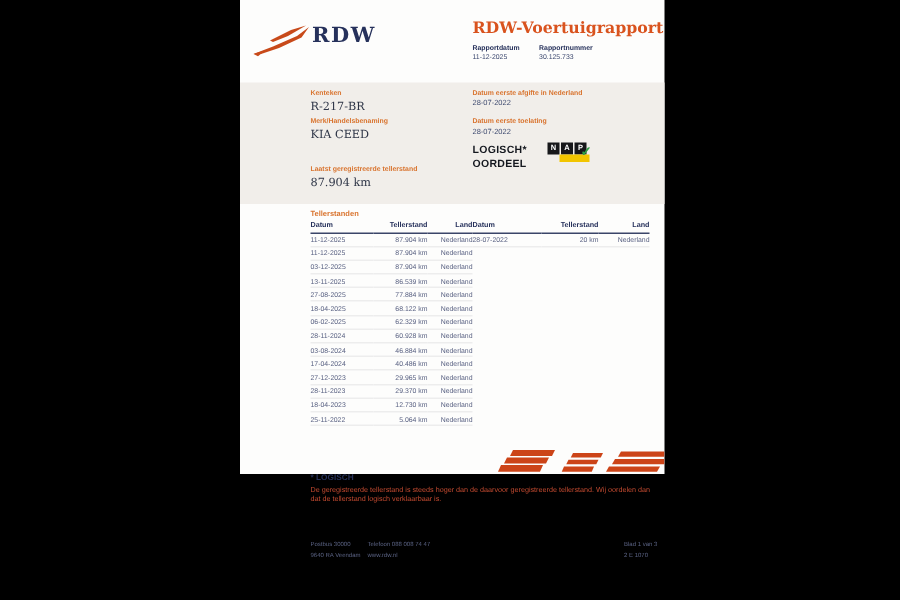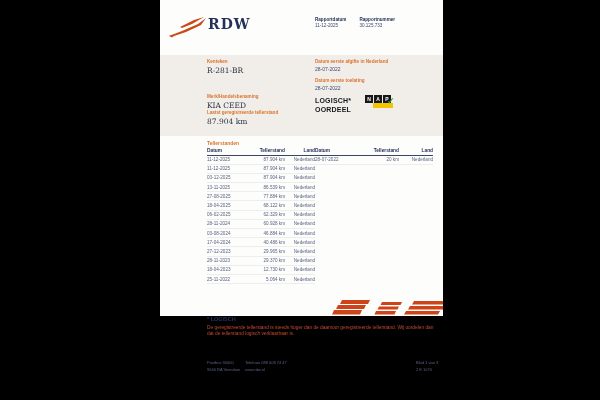--- a/index.html
+++ b/index.html
@@ -86,38 +86,39 @@
   <svg class="logo" viewBox="0 0 40 24" aria-hidden="true">
     <g fill="#c84a1a">
       <polygon points="1,21 14,16 30,9 38,3 33,10 18,17 6,21"></polygon>
       <polygon points="12,12 26,5 36,2 24,9 14,13"></polygon>
       <polygon points="1,21 9,18.5 4,22.5"></polygon>
     </g>
   </svg>
   <div class="brand">RDW</div>
 
   <div class="hdr-right">
+    <div class="report-title">RDW-Voertuigrapport</div>
     <div class="report-meta">
       <div>
         <div class="meta-label">Rapportdatum</div>
         <div class="meta-value">11-12-2025</div>
       </div>
       <div>
         <div class="meta-label">Rapportnummer</div>
         <div class="meta-value">30.125.733</div>
       </div>
     </div>
   </div>
 
   <div class="panel">
     <div class="fld" style="left:47px;top:4px;">
       <div class="fld-label">Kenteken</div>
-      <div class="fld-value-big">R-281-BR</div>
-    </div>
-    <div class="fld" style="left:47px;top:23px;margin-top:16px;">
+      <div class="fld-value-big">R-217-BR</div>
+    </div>
+    <div class="fld" style="left:47px;top:23px;">
       <div class="fld-label">Merk/Handelsbenaming</div>
       <div class="fld-value-big">KIA CEED</div>
     </div>
     <div class="fld" style="left:47px;top:55px;">
       <div class="fld-label">Laatst geregistreerde tellerstand</div>
       <div class="fld-value-big">87.904 km</div>
     </div>
 
     <div class="fld" style="left:155px;top:4px;">
       <div class="fld-label">Datum eerste afgifte in Nederland</div>

